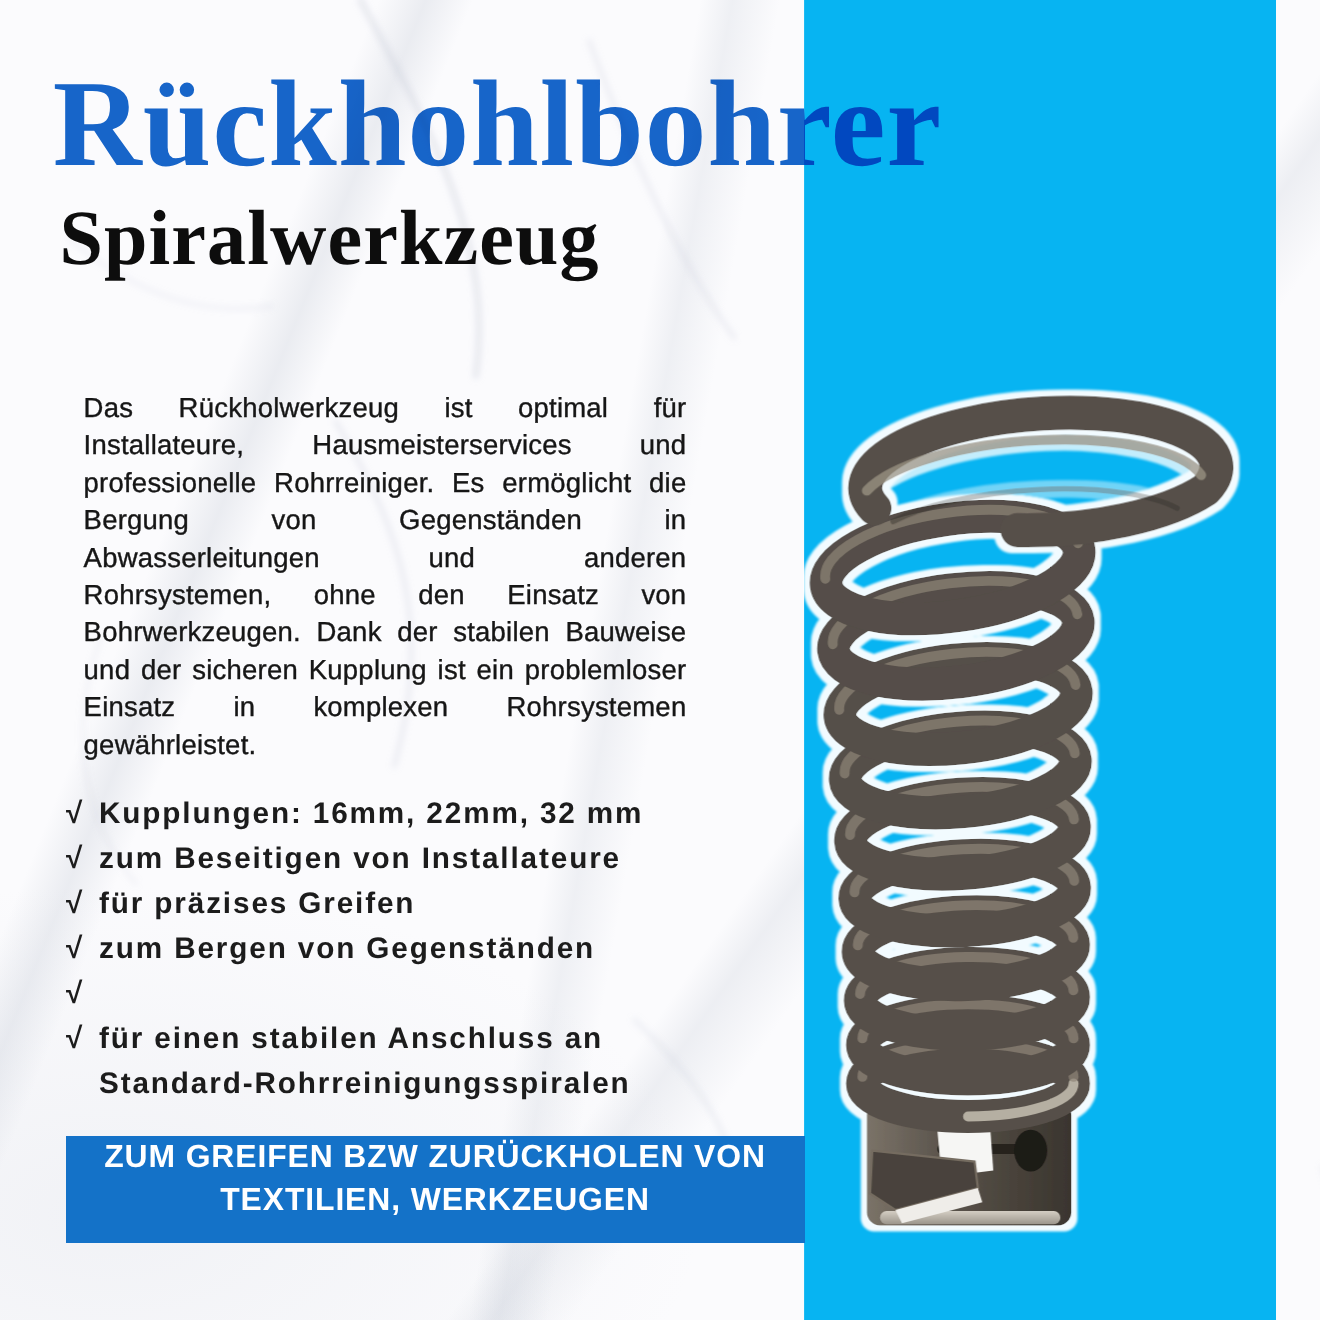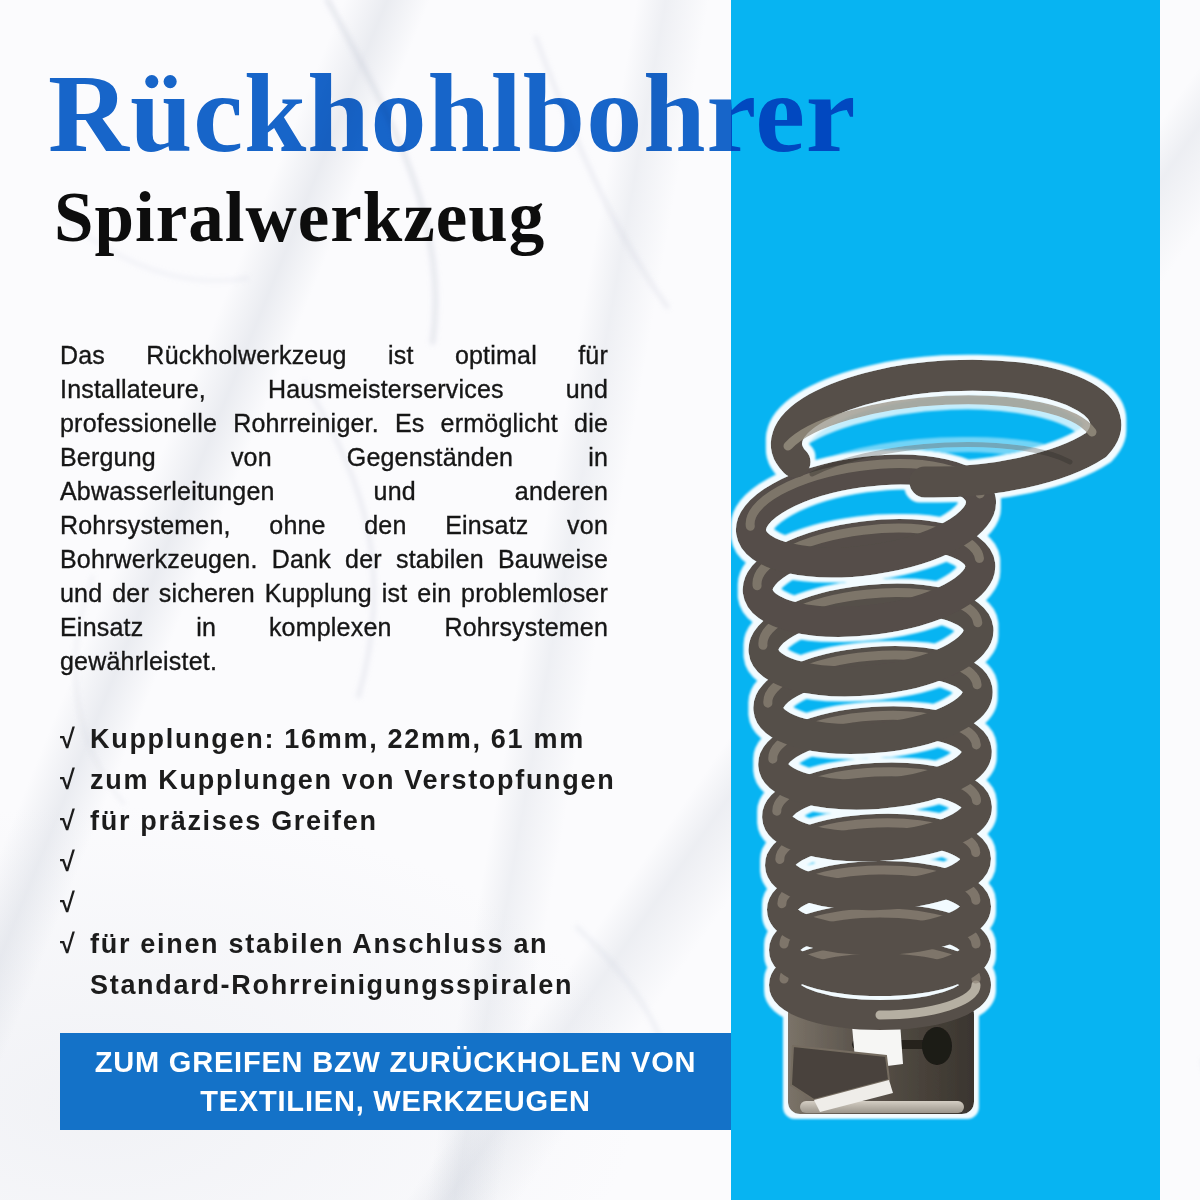--- a/index.html
+++ b/index.html
@@ -63,21 +63,21 @@
     letter-spacing: 1px;
     color: #0d0d0d;
     white-space: nowrap;
     z-index: 3;
   }
 
   .description {
     position: absolute;
     left: 60px; top: 338px;
     width: 548px;
-    margin: 0;
+    margin: 16px;
     font-size: 25px;
     line-height: 34px;
     letter-spacing: .2px;
     word-spacing: 2px;
     color: #161616;
     -webkit-text-stroke: .35px #161616;
     text-align: justify;
     z-index: 3;
   }
 
@@ -103,21 +103,20 @@
   }
 
   .banner {
     position: absolute;
     left: 60px; top: 1033px;
     width: 671px; height: 97px;
     background: #1472c8;
     color: #ffffff;
     display: flex;
     flex-direction: column;
-    justify-content: center;
     text-align: center;
     font-weight: 700;
     font-size: 29px;
     line-height: 39px;
     letter-spacing: .8px;
     z-index: 3;
   }
 </style>
 </head>
 <body>
@@ -222,32 +221,33 @@
   </svg>
 
   <h1 class="title">Rückhohlbohrer</h1>
   <h2 class="subtitle">Spiralwerkzeug</h2>
 
   <p class="description">Das Rückholwerkzeug ist optimal für Installateure, Hausmeisterservices und professionelle Rohrreiniger. Es ermöglicht die Bergung von Gegenständen in Abwasserleitungen und anderen Rohrsystemen, ohne den Einsatz von Bohrwerkzeugen. Dank der stabilen Bauweise und der sicheren Kupplung ist ein problemloser Einsatz in komplexen Rohrsystemen gewährleistet.</p>
 
   <div class="features">
     <div class="feature-row">
       <span class="feature-check">√</span>
-      <span>Kupplungen: 16mm, 22mm, 61 mm</span>
-    </div>
-    <div class="feature-row">
-      <span class="feature-check">√</span>
-      <span>zum Kupplungen von Verstopfungen</span>
+      <span>Kupplungen: 16mm, 22mm, 32 mm</span>
+    </div>
+    <div class="feature-row">
+      <span class="feature-check">√</span>
+      <span>zum Beseitigen von Installateure</span>
     </div>
     <div class="feature-row">
       <span class="feature-check">√</span>
       <span>für präzises Greifen</span>
     </div>
     <div class="feature-row">
       <span class="feature-check">√</span>
+      <span>zum Bergen von Gegenständen</span>
     </div>
     <div class="feature-row">
       <span class="feature-check">√</span>
     </div>
     <div class="feature-row">
       <span class="feature-check">√</span>
       <span>für einen stabilen Anschluss an</span>
     </div>
     <div class="feature-row">
       <span class="feature-check"></span>

